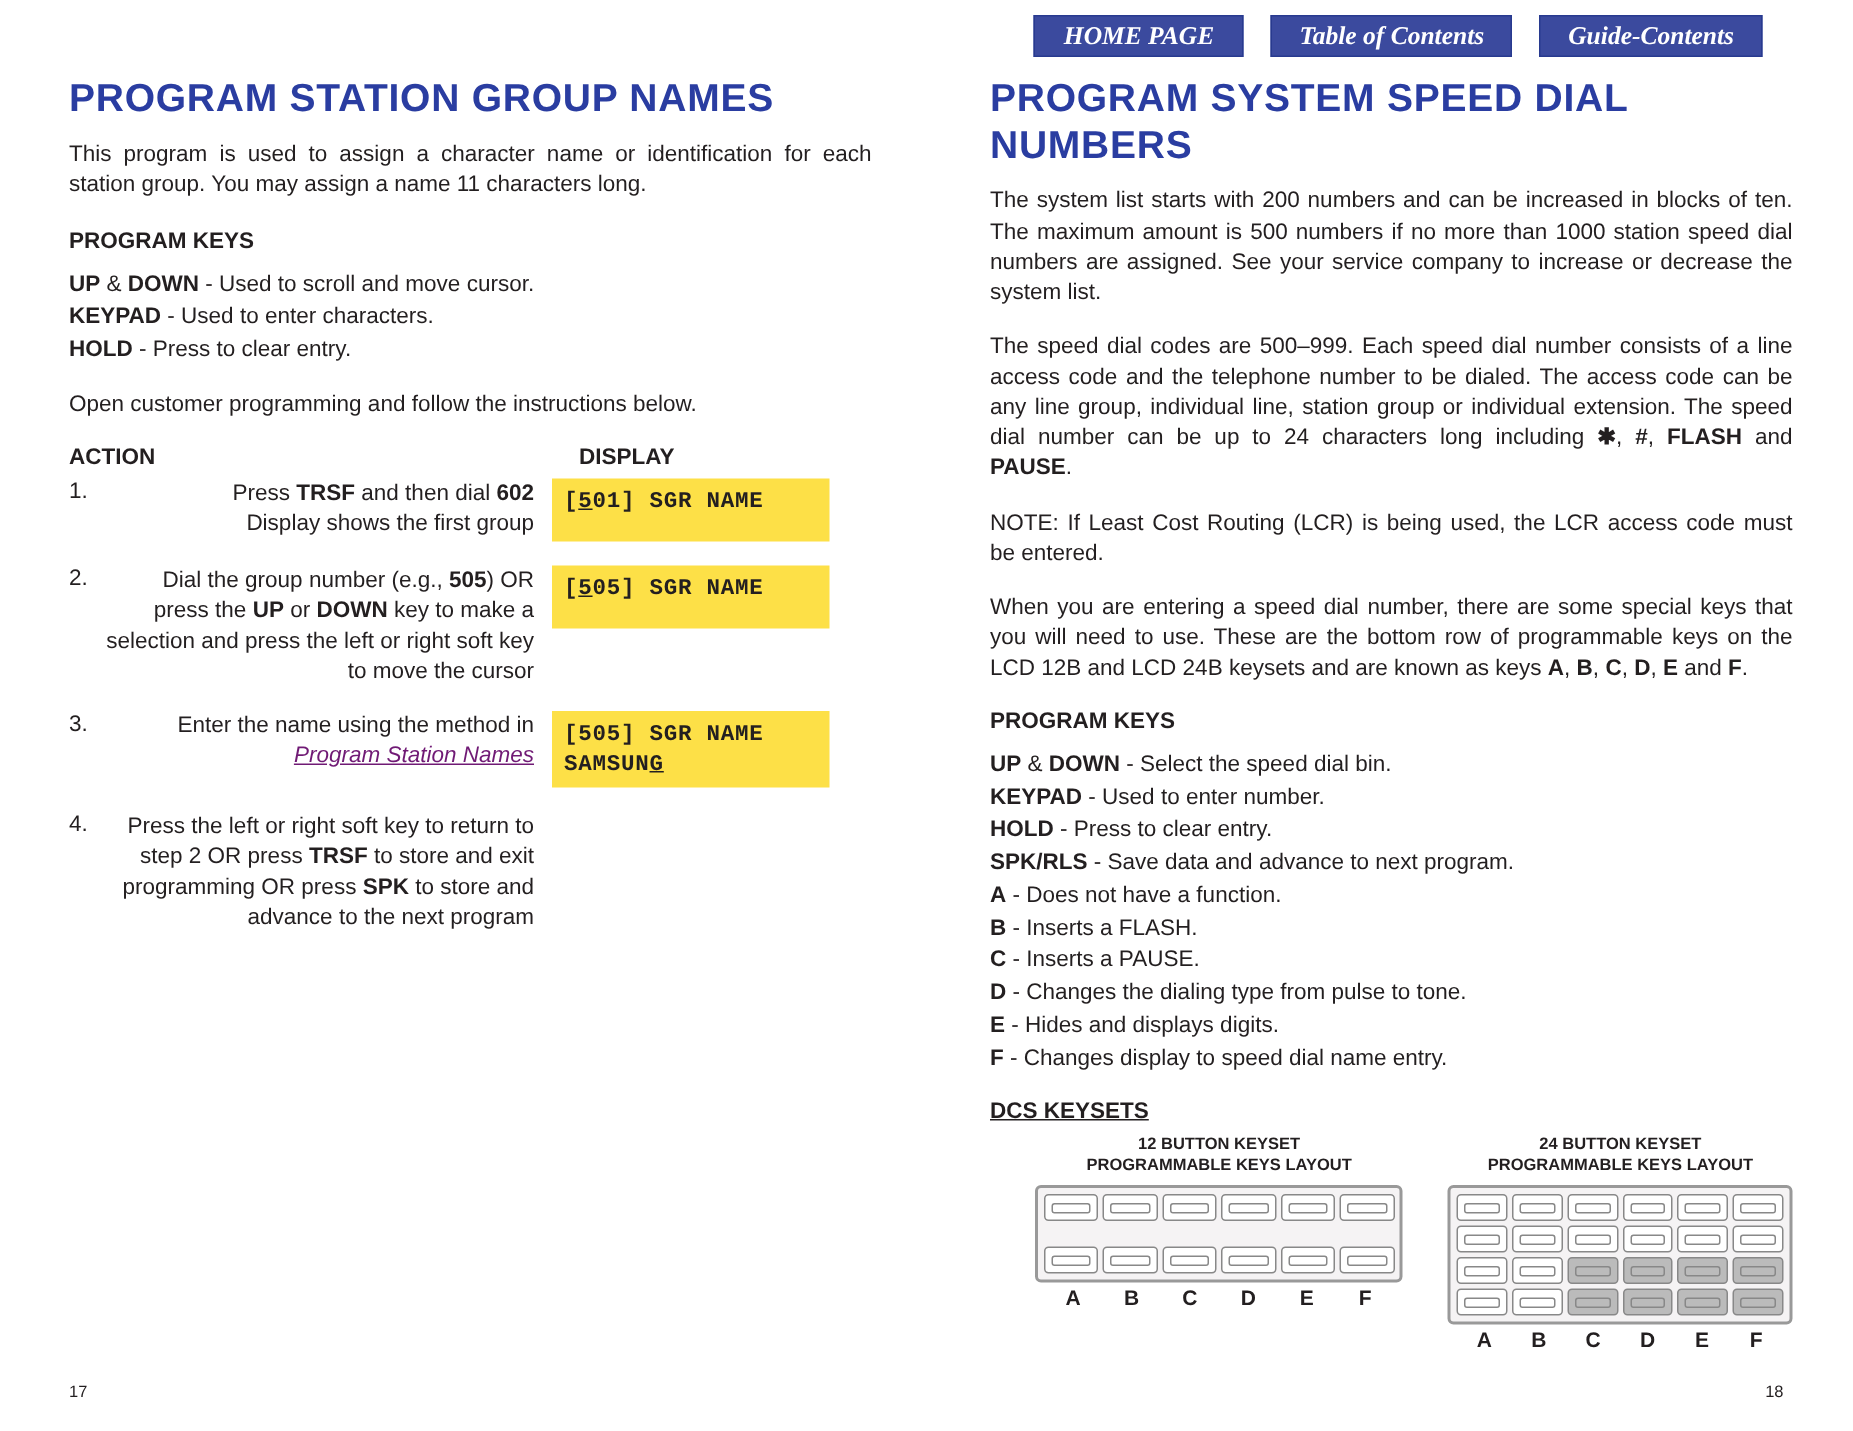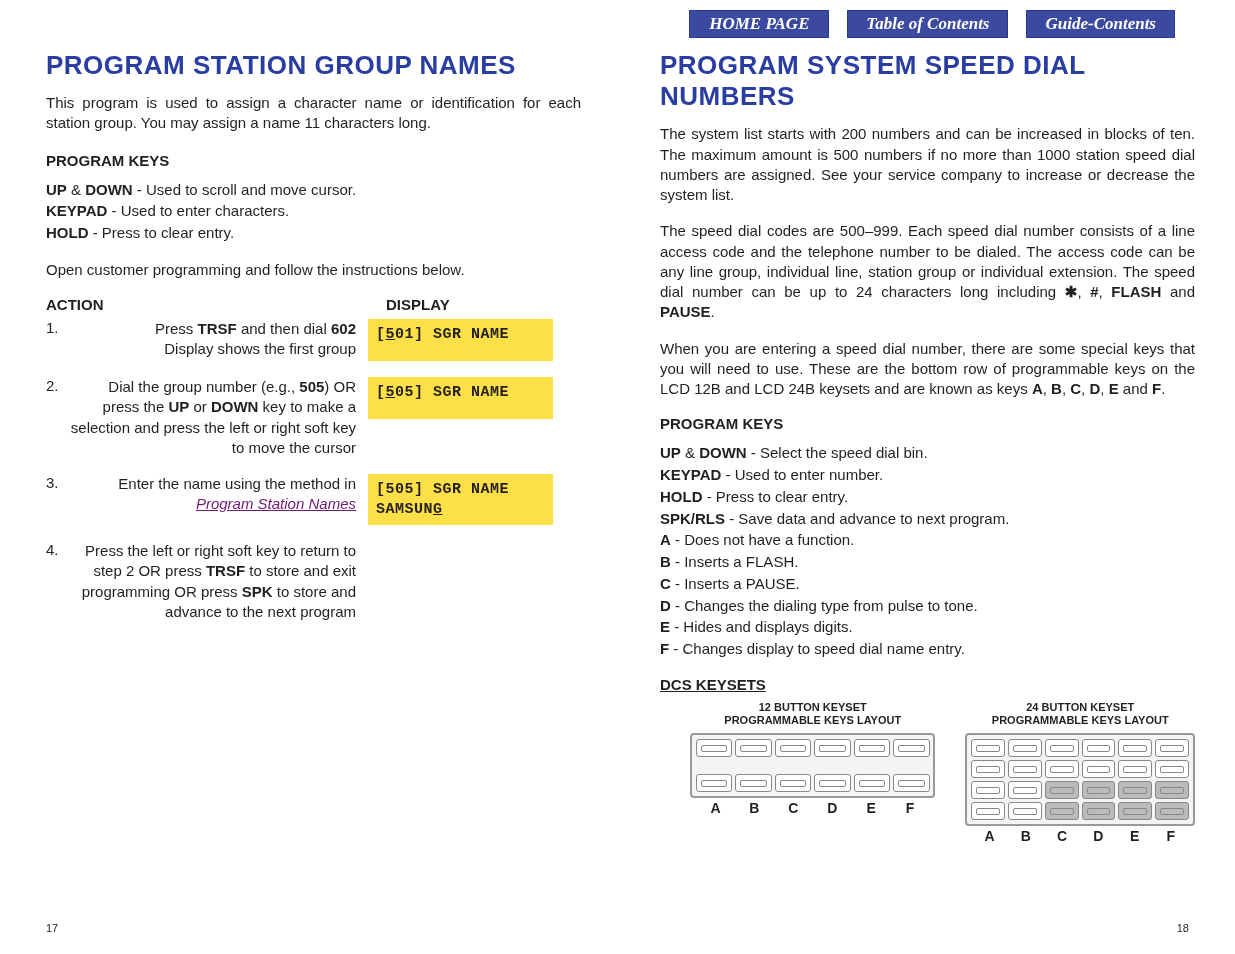--- a/index.html
+++ b/index.html
@@ -214,20 +214,21 @@
     </li>
   </ol>
 </div>
 
 <div class="page right-page">
   <h1>PROGRAM SYSTEM SPEED DIAL NUMBERS</h1>
   <p class="para">The system list starts with 200 numbers and can be increased in blocks of ten. The maximum amount is 500 numbers if no more than 1000 station speed dial numbers are assigned. See your service company to increase or decrease the system list.</p>
   <p class="para">
     <span>The speed dial codes are 500–999. Each speed dial number consists of a line access code and the telephone number to be dialed. The access code can be any line group, individual line, station group or individual extension. The speed dial number can be up to 24 characters long including </span><b>✱</b><span>, </span><b>#</b><span>, </span><b>FLASH</b><span> and </span><b>PAUSE</b><span>.</span>
   </p>
+  <p class="para">NOTE: If Least Cost Routing (LCR) is being used, the LCR access code must be entered.</p>
   <p class="para">
     <span>When you are entering a speed dial number, there are some special keys that you will need to use. These are the bottom row of programmable keys on the LCD 12B and LCD 24B keysets and are known as keys </span><b>A</b><span>, </span><b>B</b><span>, </span><b>C</b><span>, </span><b>D</b><span>, </span><b>E</b><span> and </span><b>F</b><span>.</span>
   </p>
 
   <p class="subhead">PROGRAM KEYS</p>
   <div class="keylist">
     <div><b>UP</b><span> &amp; </span><b>DOWN</b><span> - Select the speed dial bin.</span></div>
     <div><b>KEYPAD</b><span> - Used to enter number.</span></div>
     <div><b>HOLD</b><span> - Press to clear entry.</span></div>
     <div><b>SPK/RLS</b><span> - Save data and advance to next program.</span></div>

